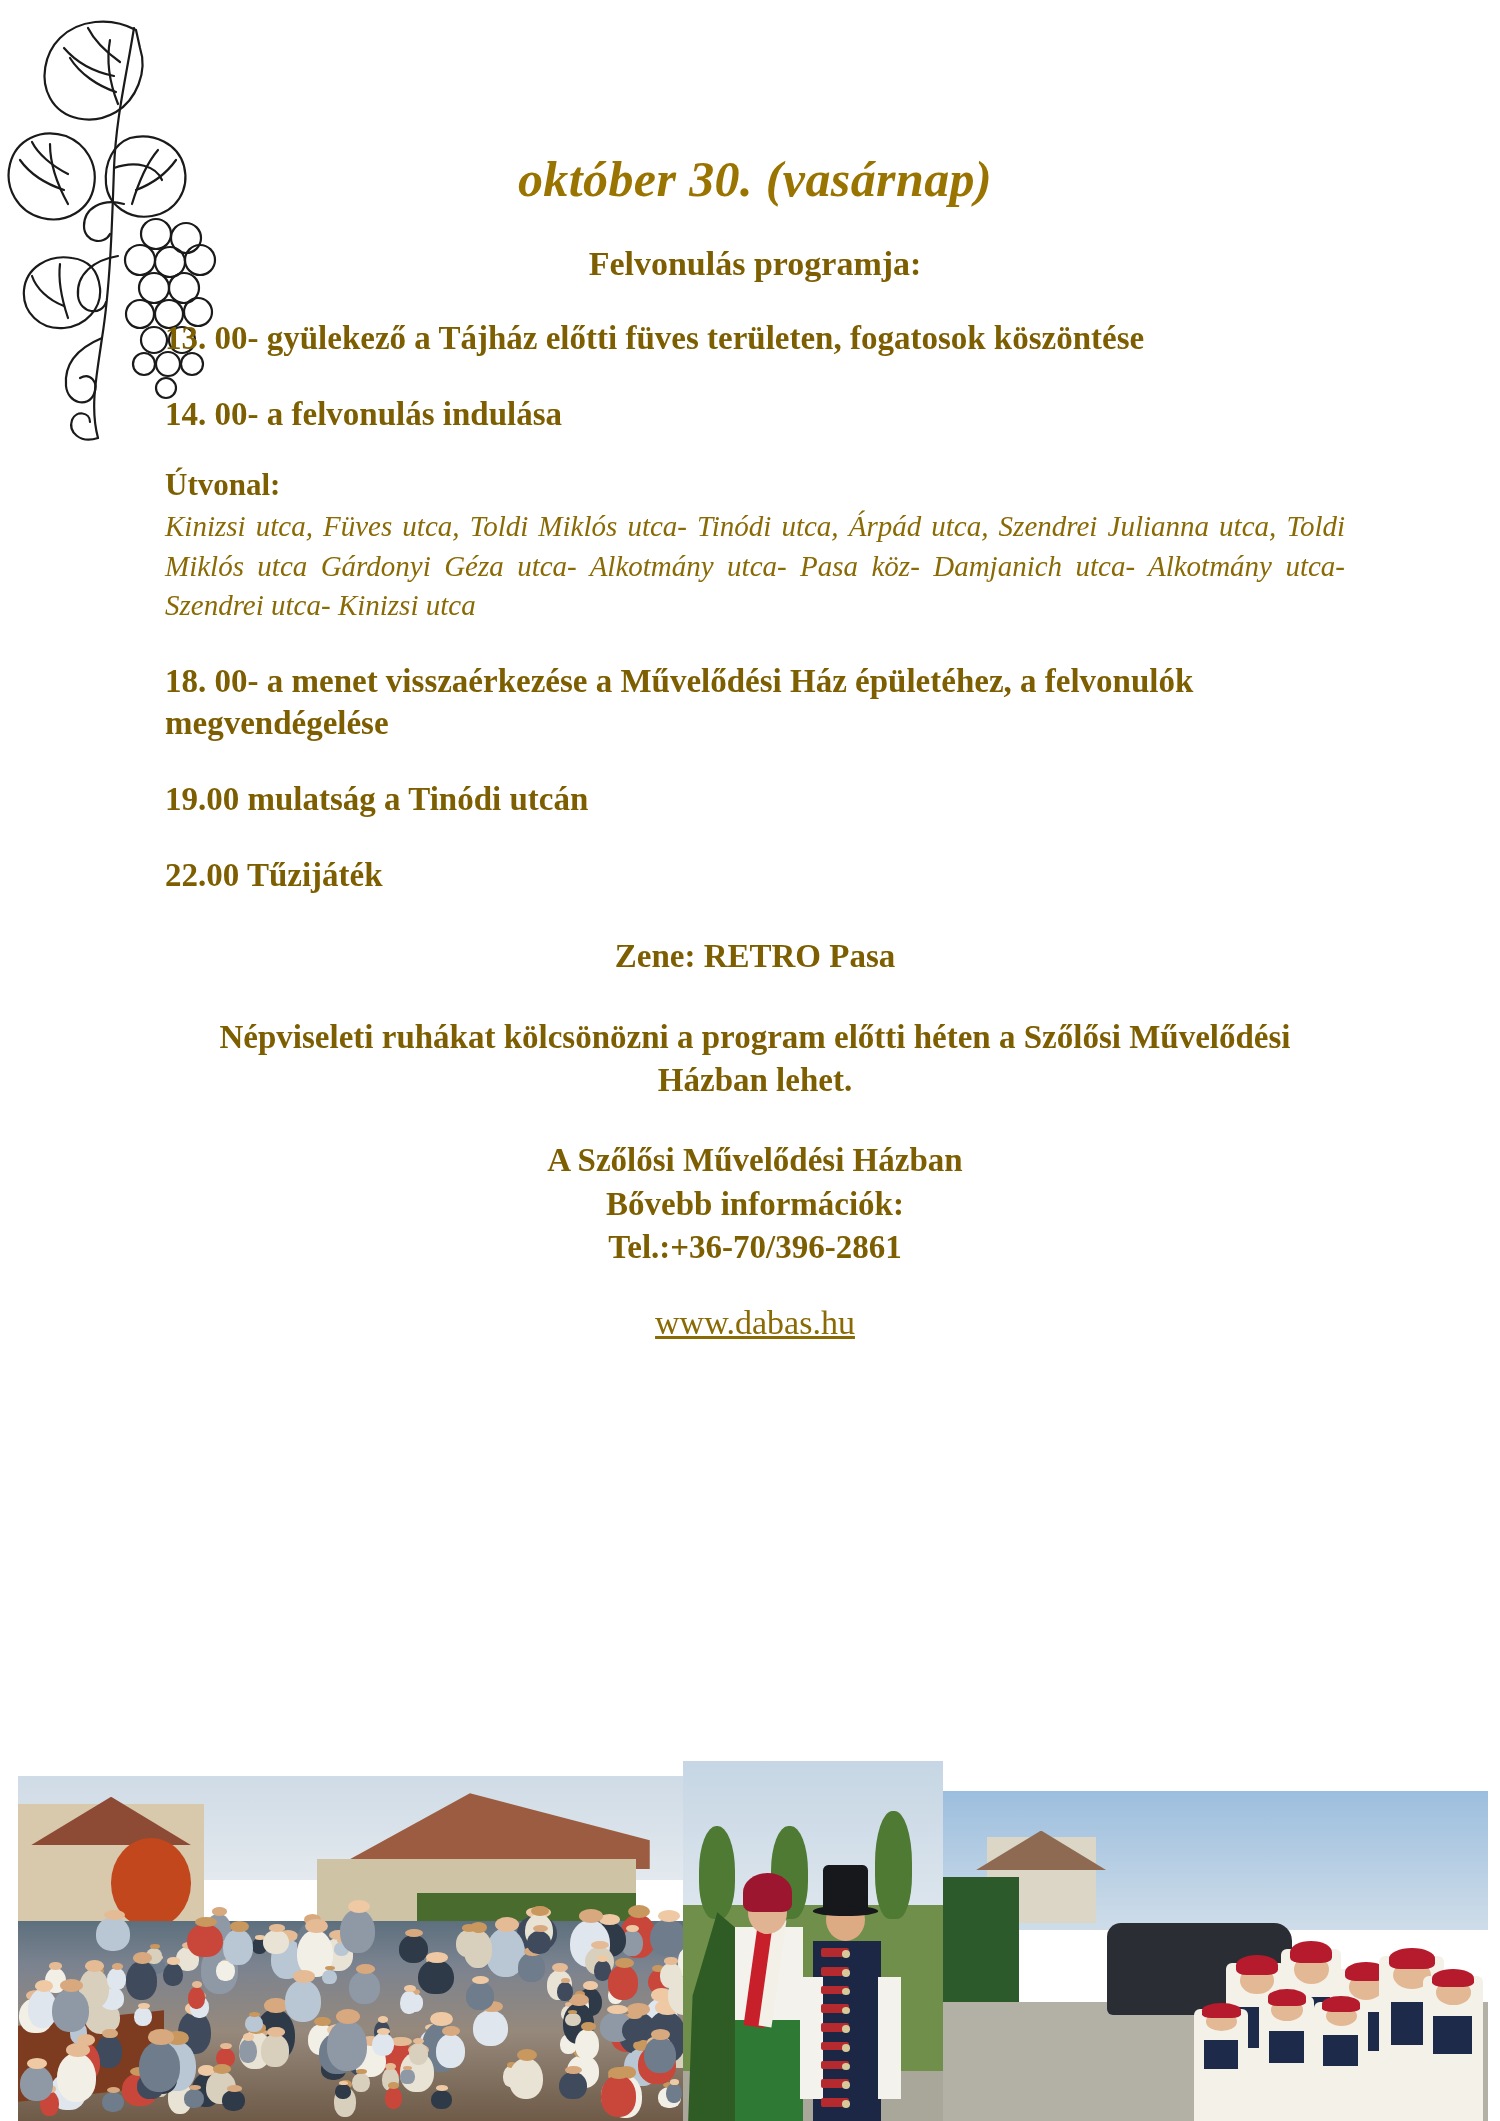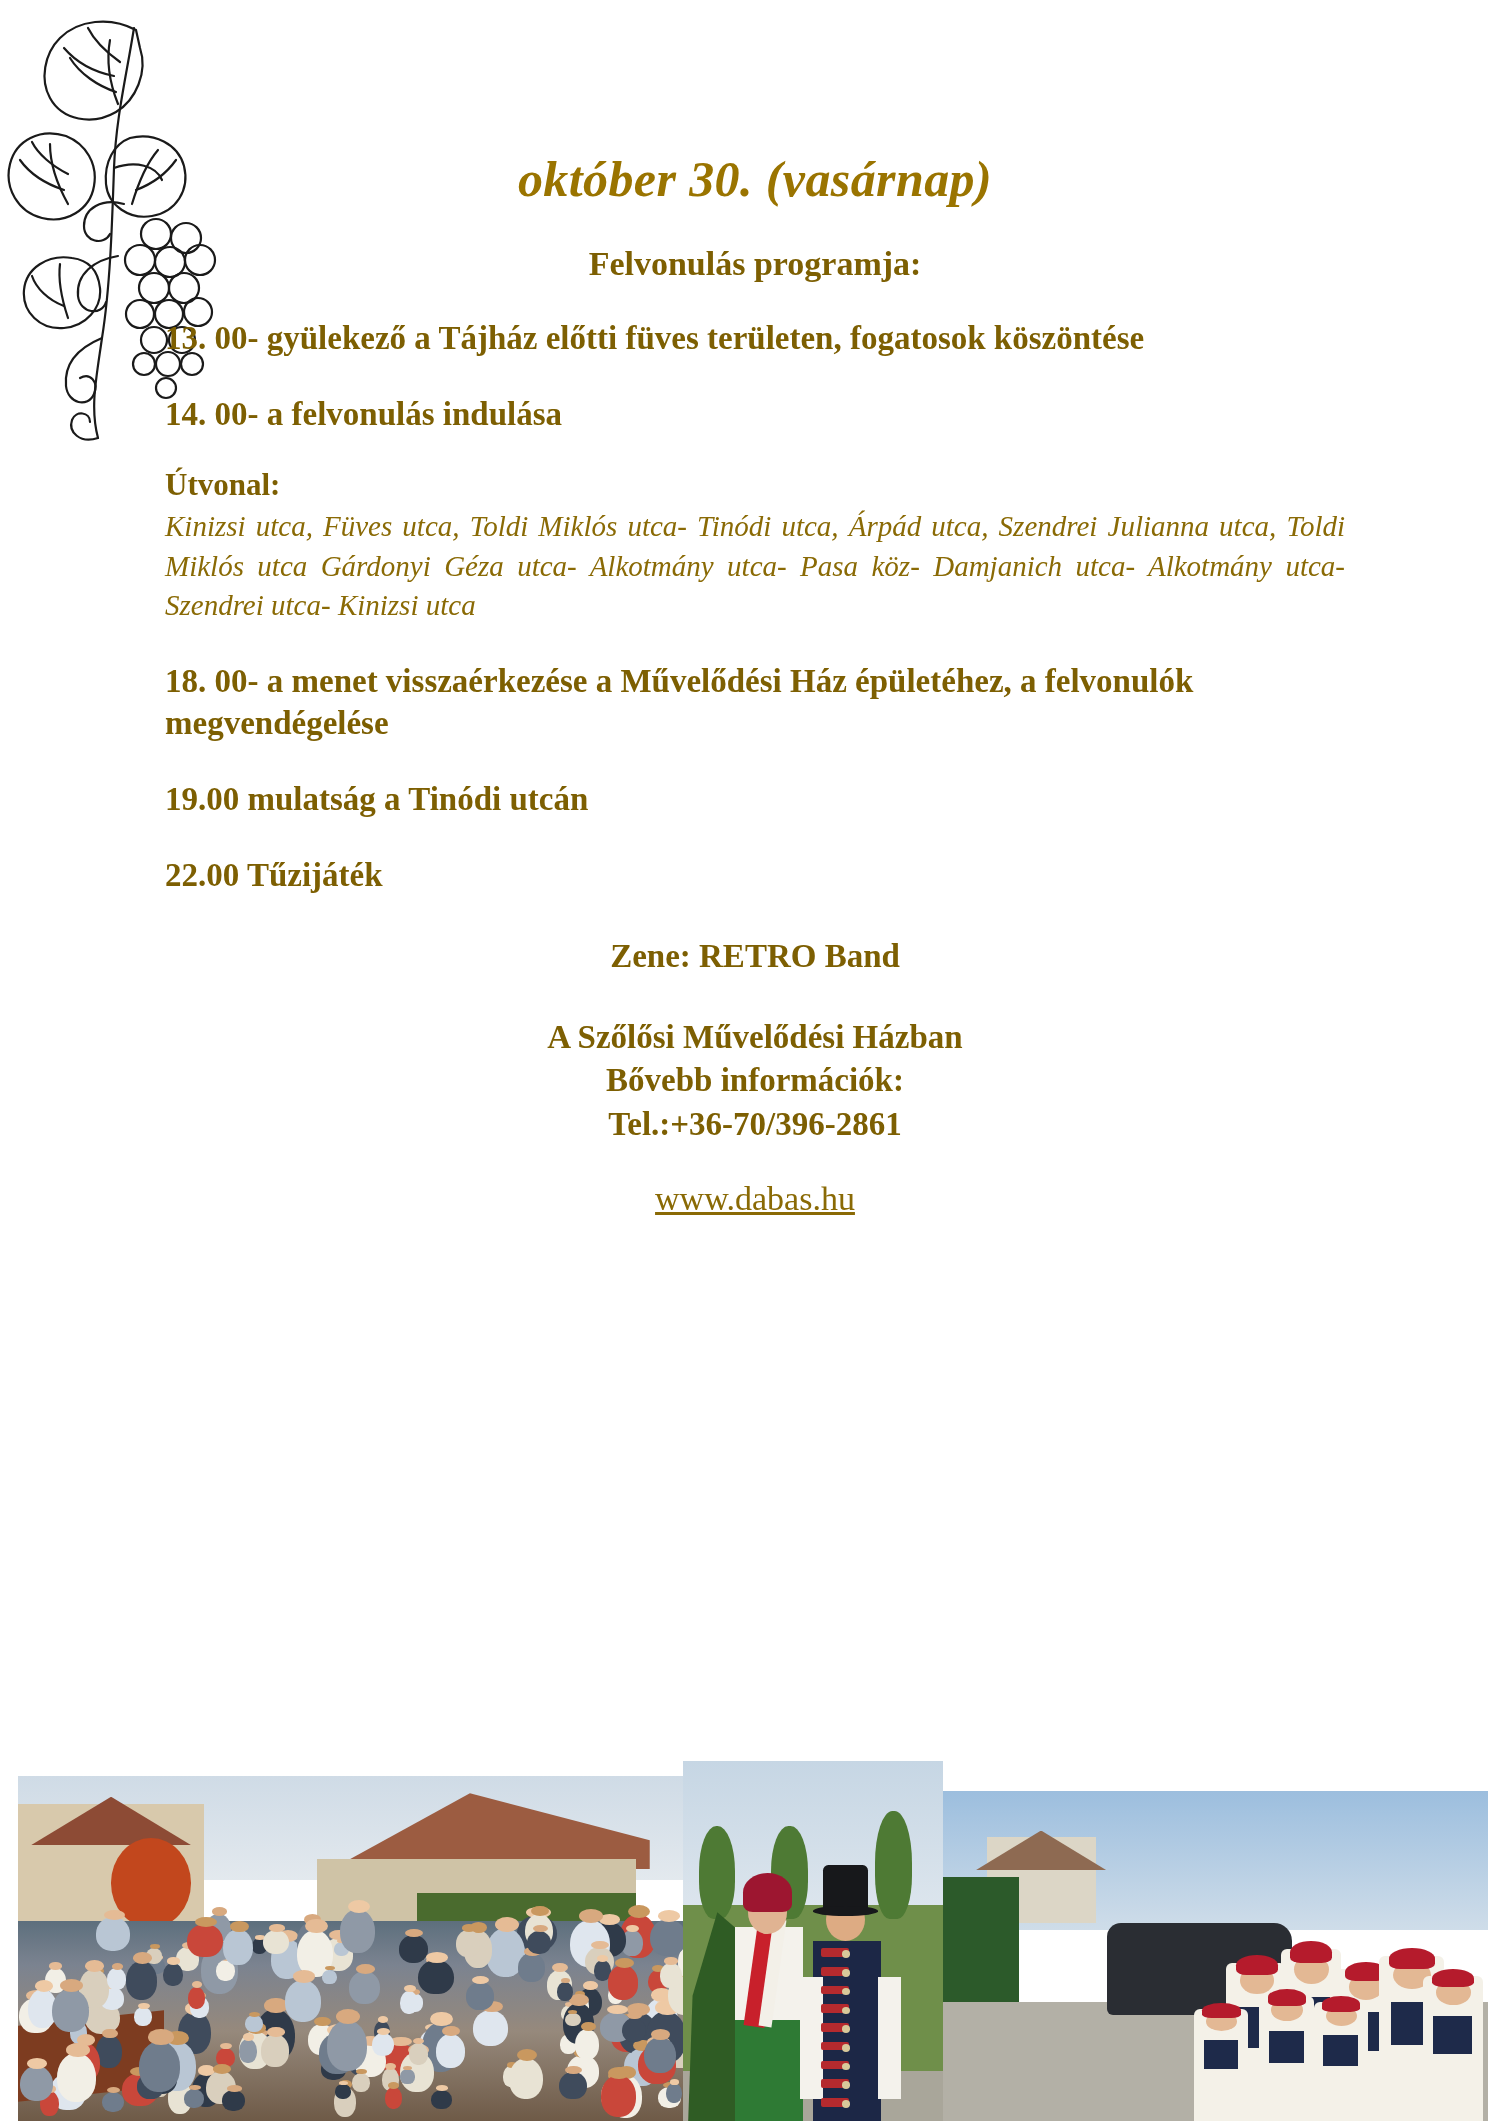--- a/index.html
+++ b/index.html
@@ -245,22 +245,23 @@
     <div class="sched">13. 00- gyülekező a Tájház előtti füves területen, fogatosok köszöntése</div>
     <div class="sched">14. 00- a felvonulás indulása</div>
 
     <div class="route-label">Útvonal:</div>
     <div class="route-body">Kinizsi utca, Füves utca, Toldi Miklós utca- Tinódi utca, Árpád utca, Szendrei Julianna utca, Toldi Miklós utca Gárdonyi Géza utca- Alkotmány utca- Pasa köz- Damjanich utca- Alkotmány utca- Szendrei utca- Kinizsi utca</div>
 
     <div class="sched">18. 00- a menet visszaérkezése a Művelődési Ház épületéhez, a felvonulók megvendégelése</div>
     <div class="sched">19.00 mulatság a Tinódi utcán</div>
     <div class="sched">22.00 Tűzijáték</div>
 
-    <div class="center-bold">Zene: RETRO Band</div>
-
+    <div class="center-bold">Zene: RETRO Pasa</div>
+
+    <div class="center-bold">Népviseleti ruhákat kölcsönözni a program előtti héten a Szőlősi Művelődési Házban lehet.</div>
 
     <div class="contact">
       <div>A Szőlősi Művelődési Házban</div>
       <div>Bővebb információk:</div>
       <div>Tel.:+36-70/396-2861</div>
     </div>
 
     <div class="weblink">www.dabas.hu</div>
   </div>
 

